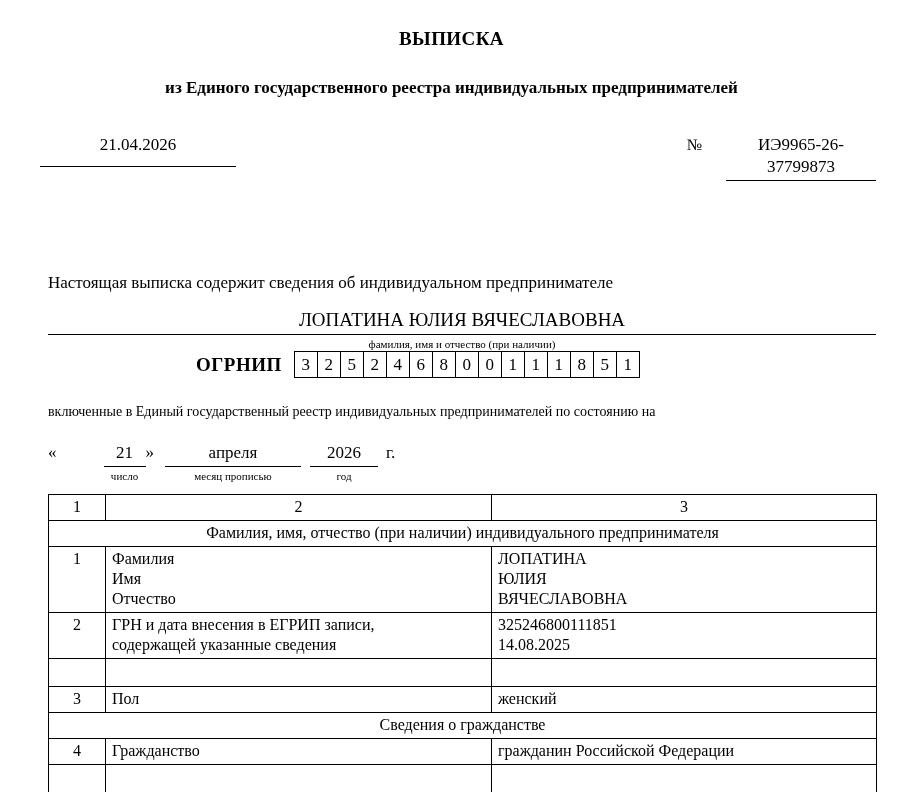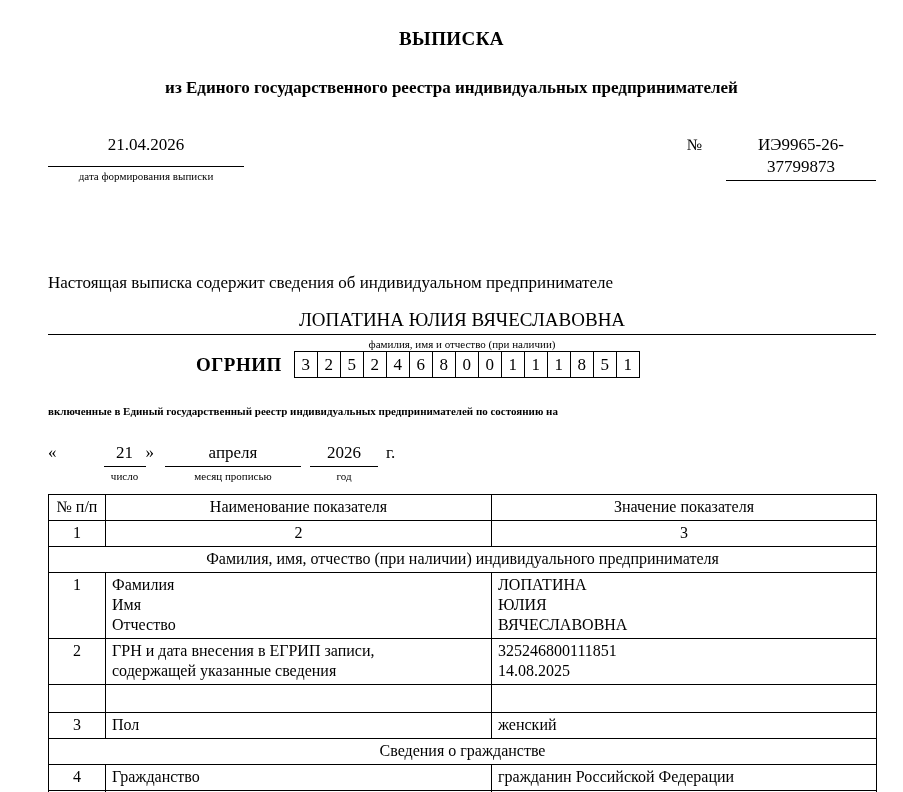--- a/index.html
+++ b/index.html
@@ -42,21 +42,21 @@
   }
 
   
   .header-row {
     position: relative;
     margin-top: 36px;
     height: 66px;
   }
   .date-block {
     position: absolute;
-    left: 48px;
+    left: 40px;
     top: 0;
     width: 196px;
     text-align: center;
   }
   .date-value {
     font-size: 17px;
     line-height: 22px;
     padding-bottom: 10px;
   }
   .rule {
@@ -143,26 +143,25 @@
     font-size: 17px;
     border-right: 1px solid #000;
     box-sizing: content-box;
   }
   .ogrnip-cell:last-child {
     border-right: none;
   }
 
   
   .body-text {
-    font-size: 11px;
+    font-size: 14px;
     line-height: 23px;
     margin: 22px 0 17px 0;
     padding-left: 48px;
     padding-right: 27px;
-    font-weight: bold;
   }
 
   
   .datewords {
     margin-top: 18px;
     padding-left: 48px;
     display: flex;
     align-items: flex-start;
     font-size: 17px;
   }
@@ -227,21 +226,20 @@
 
 <div class="page">
 
   <div class="title-main">ВЫПИСКА</div>
   <div class="title-sub">из Единого государственного реестра индивидуальных предпринимателей</div>
 
   <div class="header-row">
     <div class="date-block">
       <div class="date-value">21.04.2026</div>
       <div class="rule"></div>
-      <div class="caption caption-left">дата формирования выписки</div>
     </div>
 
     <div class="num-block">
       <div class="num-sign">№</div>
       <div class="num-value-wrap">
         <div class="num-value">ИЭ9965-26-37799873</div>
         <div class="rule"></div>
       </div>
     </div>
   </div>
@@ -299,25 +297,20 @@
   </div>
 
   <table class="reg-table">
     <colgroup>
       <col class="col-num">
       <col class="col-name">
       <col class="col-val">
     </colgroup>
     <tbody>
       <tr>
-        <td class="th-cell">№ п/п</td>
-        <td class="th-cell">Наименование показателя</td>
-        <td class="th-cell">Значение показателя</td>
-      </tr>
-      <tr>
         <td class="c-center">1</td>
         <td class="c-center">2</td>
         <td class="c-center">3</td>
       </tr>
 
       <tr>
         <td class="section-cell" colspan="3">Фамилия, имя, отчество (при наличии) индивидуального предпринимателя</td>
       </tr>
 
       <tr>

